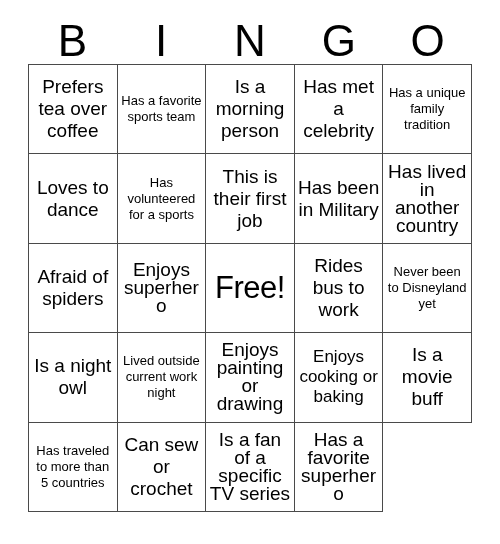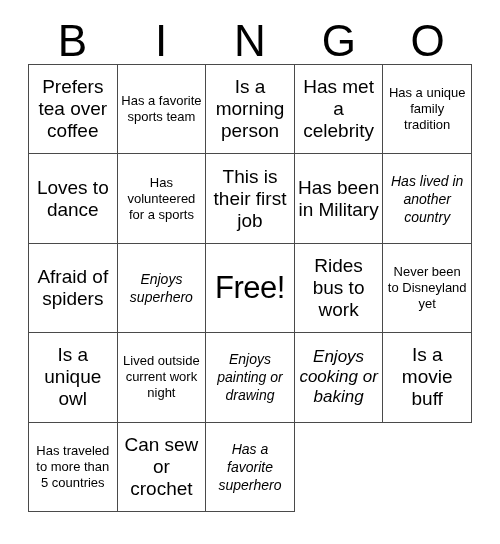--- a/index.html
+++ b/index.html
@@ -77,22 +77,22 @@
     text-align: center;
     width: 100%;
     color: #000000;
     word-wrap: break-word;
     hyphens: none;
   }
 
   
   .fs-xl  { font-size: 31px; line-height: 34px; }   
   .fs-lg  { font-size: 19px; line-height: 22px; }
-  .fs-md  { font-size: 17px; line-height: 20px; font-style: italic; }
-  .fs-sm  { font-size: 14px; line-height: 18px; font-style: italic; }
+  .fs-md  { font-size: 17px; line-height: 20px; }
+  .fs-sm  { font-size: 19px; line-height: 18px; }
   .fs-xs  { font-size: 13px; line-height: 16px; }
 
   .free-cell .cell-text { letter-spacing: -0.5px; }
 </style>
 </head>
 <body>
 
 <div id="bingo-card">
 
   <div id="header-row">
@@ -143,38 +143,41 @@
       <div class="cell free-cell">
         <span class="cell-text fs-xl">Free!</span>
       </div>
       <div class="cell">
         <span class="cell-text fs-lg">Rides bus to work</span>
       </div>
       <div class="cell">
         <span class="cell-text fs-xs">Never been to Disneyland yet</span>
       </div>
       <div class="cell">
-        <span class="cell-text fs-lg">Is a unique owl</span>
+        <span class="cell-text fs-lg">Is a night owl</span>
       </div>
       <div class="cell">
         <span class="cell-text fs-xs">Lived outside current work night</span>
       </div>
       <div class="cell">
         <span class="cell-text fs-sm">Enjoys painting or drawing</span>
       </div>
       <div class="cell">
         <span class="cell-text fs-md">Enjoys cooking or baking</span>
       </div>
       <div class="cell">
         <span class="cell-text fs-lg">Is a movie buff</span>
       </div>
       <div class="cell">
         <span class="cell-text fs-xs">Has traveled to more than 5 countries</span>
       </div>
       <div class="cell">
         <span class="cell-text fs-lg">Can sew or crochet</span>
       </div>
       <div class="cell">
+        <span class="cell-text fs-sm">Is a fan of a specific TV series</span>
+      </div>
+      <div class="cell">
         <span class="cell-text fs-sm">Has a favorite superhero</span>
       </div>
     </div>
 
 </div>
 
 </body></html>

